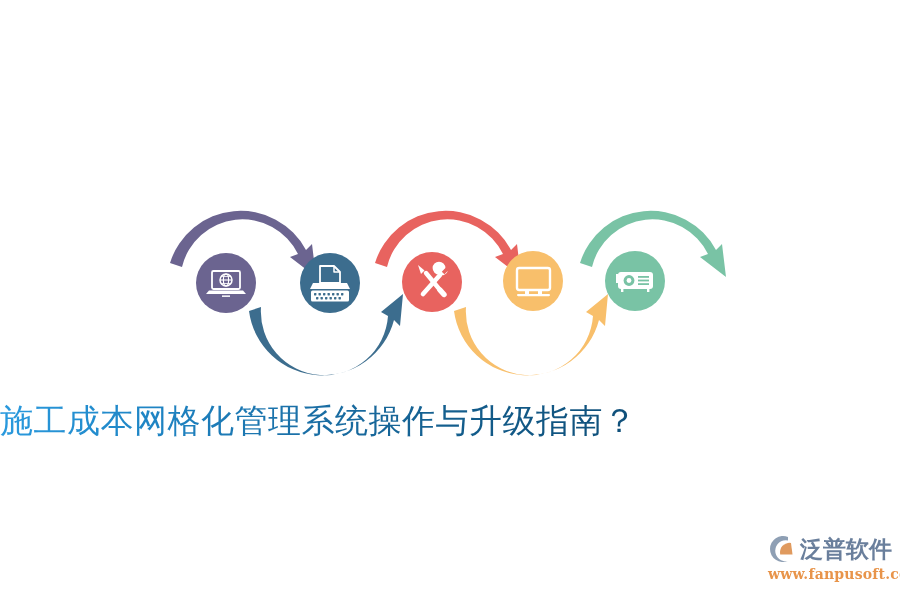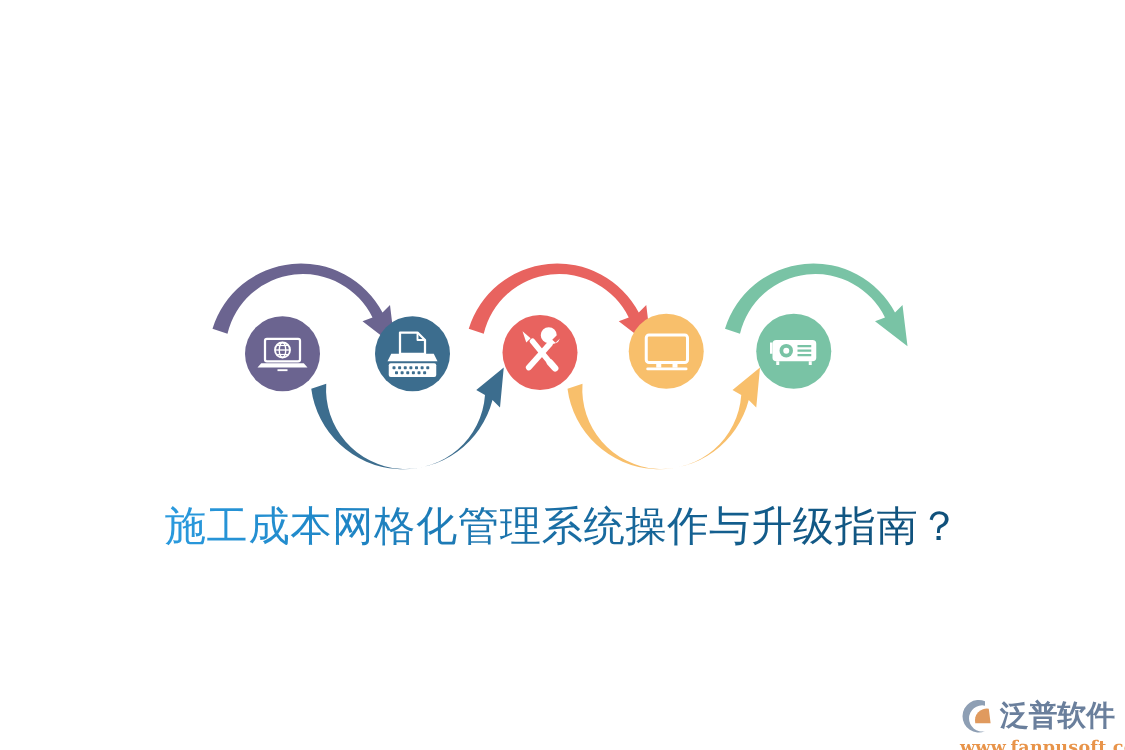--- a/index.html
+++ b/index.html
@@ -35,21 +35,20 @@
     width: 580px;
     height: 185px;
   }
 
   
   #title-block {
     position: absolute;
     left: 0;
     top: 398px;
     width: 900px;
-    text-align: center;
   }
   #page-title {
     display: inline-block;
     font-family: "DejaVu Serif", "Liberation Serif", serif;
     font-size: 33px;
     font-weight: 400;
     letter-spacing: 0.5px;
     line-height: 46px;
     white-space: nowrap;
     background-image: linear-gradient(90deg, #2a9ade 0%, #1f86c6 22%, #1a6fa6 48%, #135d8c 72%, #0f4f79 100%);
@@ -64,21 +63,20 @@
     position: absolute;
     left: 768px;
     top: 533px;
     width: 124px;
     height: 54px;
   }
   #logo-row {
     display: flex;
     align-items: center;
     height: 32px;
-    margin-top: 24px;
   }
   #logo-mark {
     width: 30px;
     height: 28px;
     flex: 0 0 auto;
     margin-right: 2px;
   }
   #logo-mark svg { display: block; }
   #logo-text {
     font-family: "DejaVu Sans", "Liberation Sans", sans-serif;

